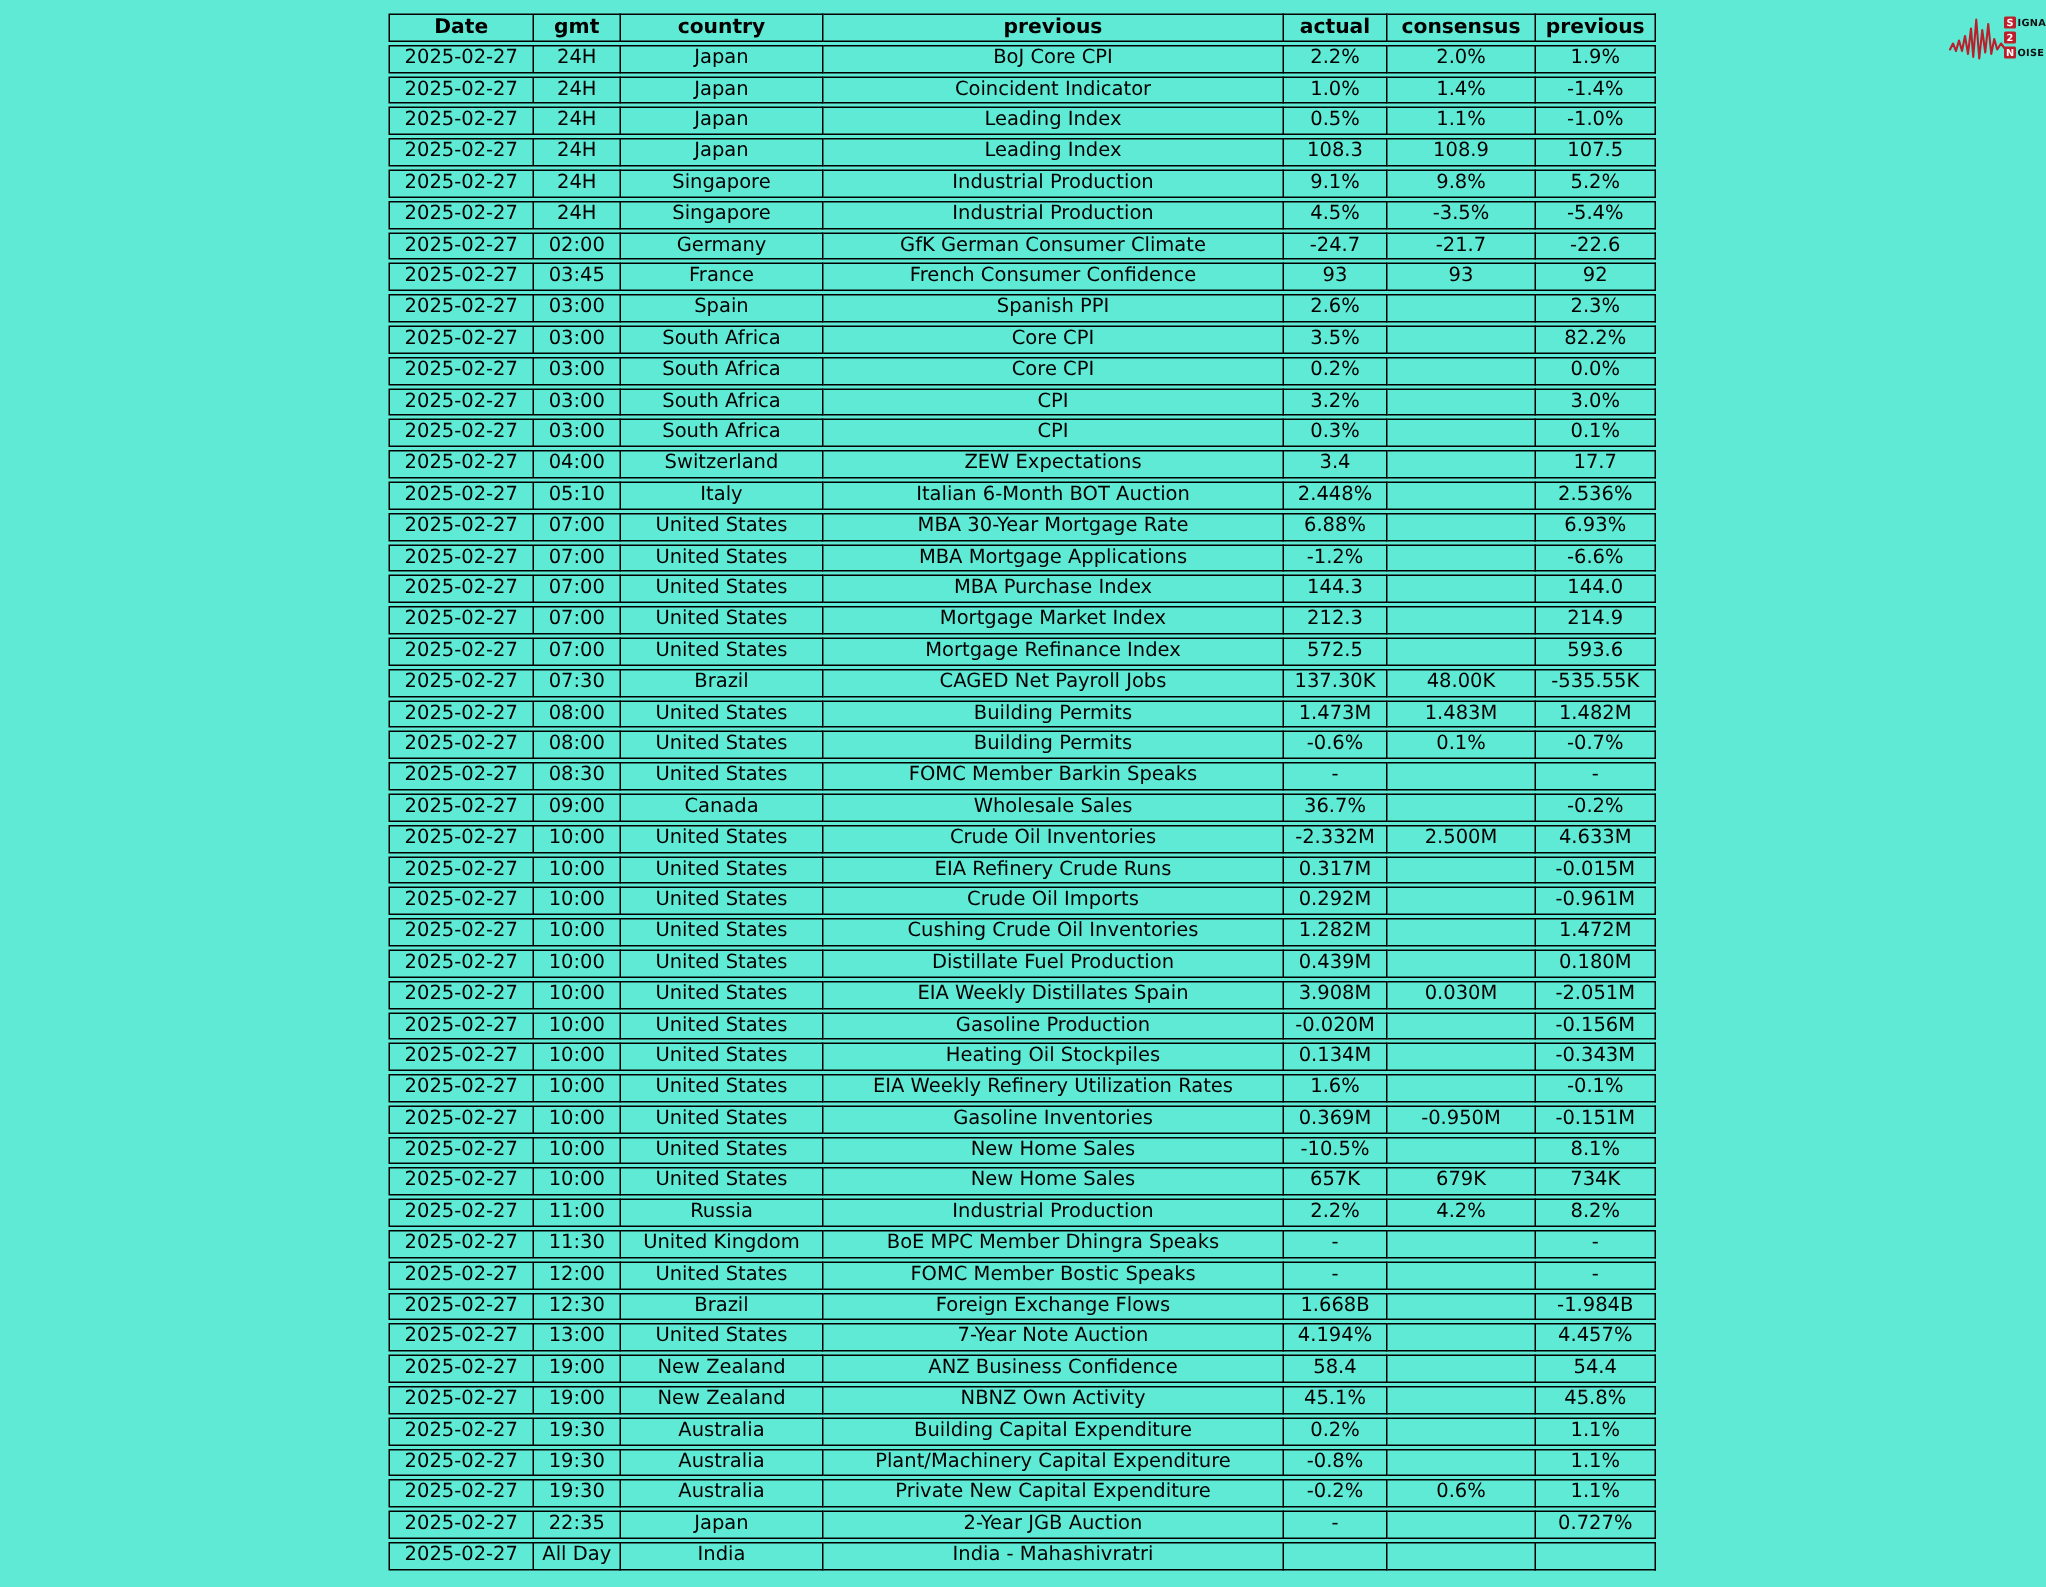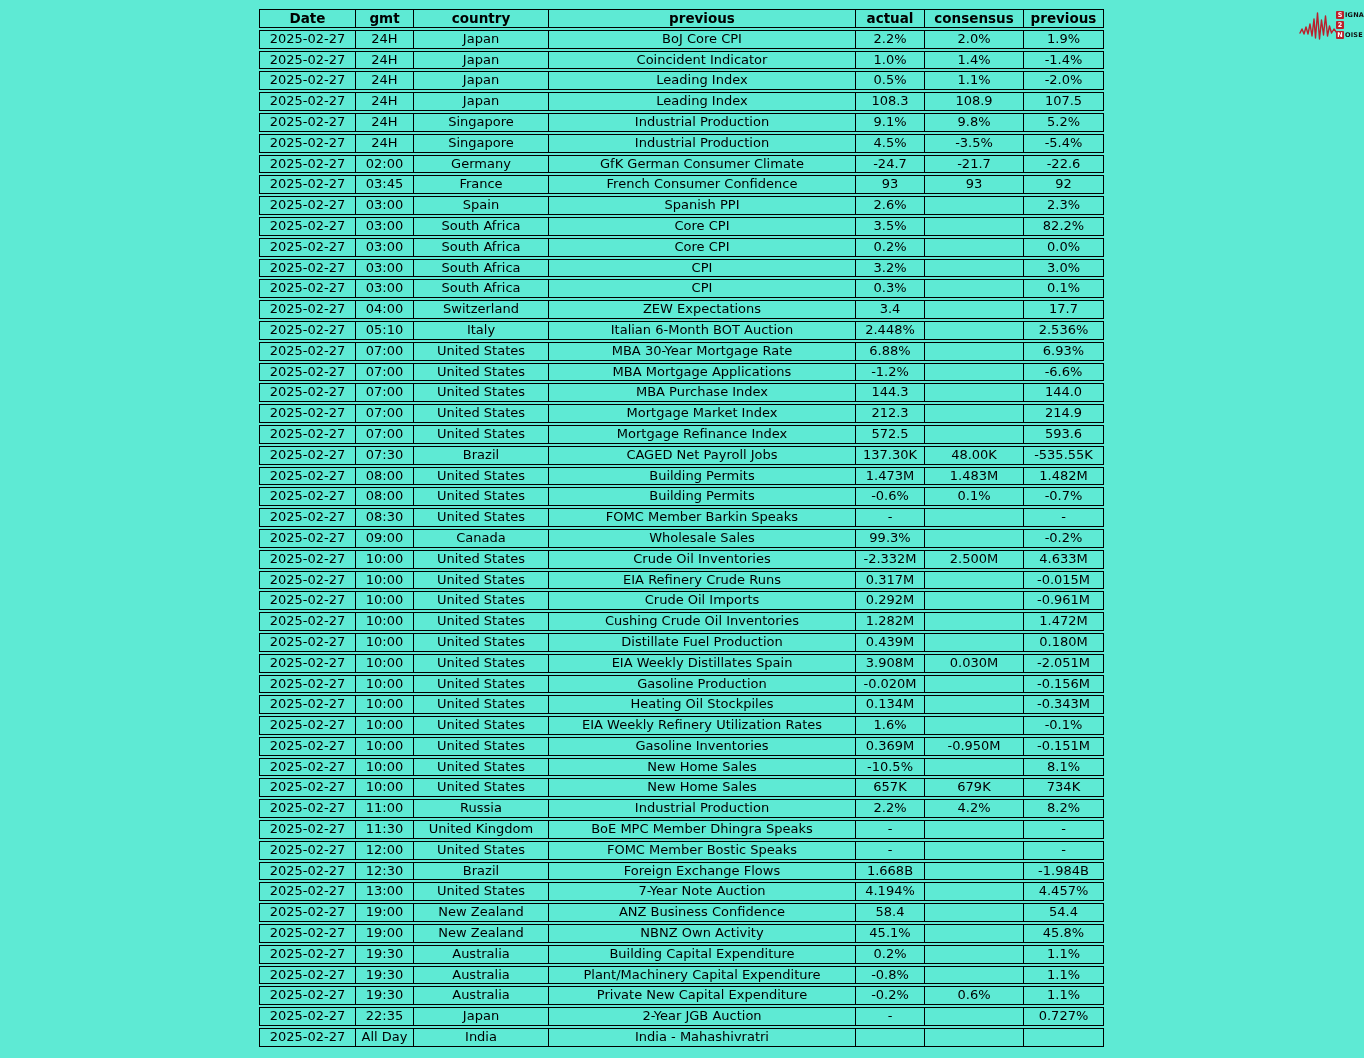--- a/index.html
+++ b/index.html
@@ -141,21 +141,21 @@
           <td>1.4%</td>
           <td>-1.4%</td>
         </tr>
         <tr>
           <td>2025-02-27</td>
           <td>24H</td>
           <td>Japan</td>
           <td>Leading Index</td>
           <td>0.5%</td>
           <td>1.1%</td>
-          <td>-2.0%</td>
+          <td>-1.0%</td>
         </tr>
         <tr>
           <td>2025-02-27</td>
           <td>24H</td>
           <td>Japan</td>
           <td>Leading Index</td>
           <td>108.3</td>
           <td>108.9</td>
           <td>107.5</td>
         </tr>
@@ -337,21 +337,21 @@
           <td>FOMC Member Barkin Speaks</td>
           <td>-</td>
           <td></td>
           <td>-</td>
         </tr>
         <tr>
           <td>2025-02-27</td>
           <td>09:00</td>
           <td>Canada</td>
           <td>Wholesale Sales</td>
-          <td>99.3%</td>
+          <td>36.7%</td>
           <td></td>
           <td>-0.2%</td>
         </tr>
         <tr>
           <td>2025-02-27</td>
           <td>10:00</td>
           <td>United States</td>
           <td>Crude Oil Inventories</td>
           <td>-2.332M</td>
           <td>2.500M</td>

